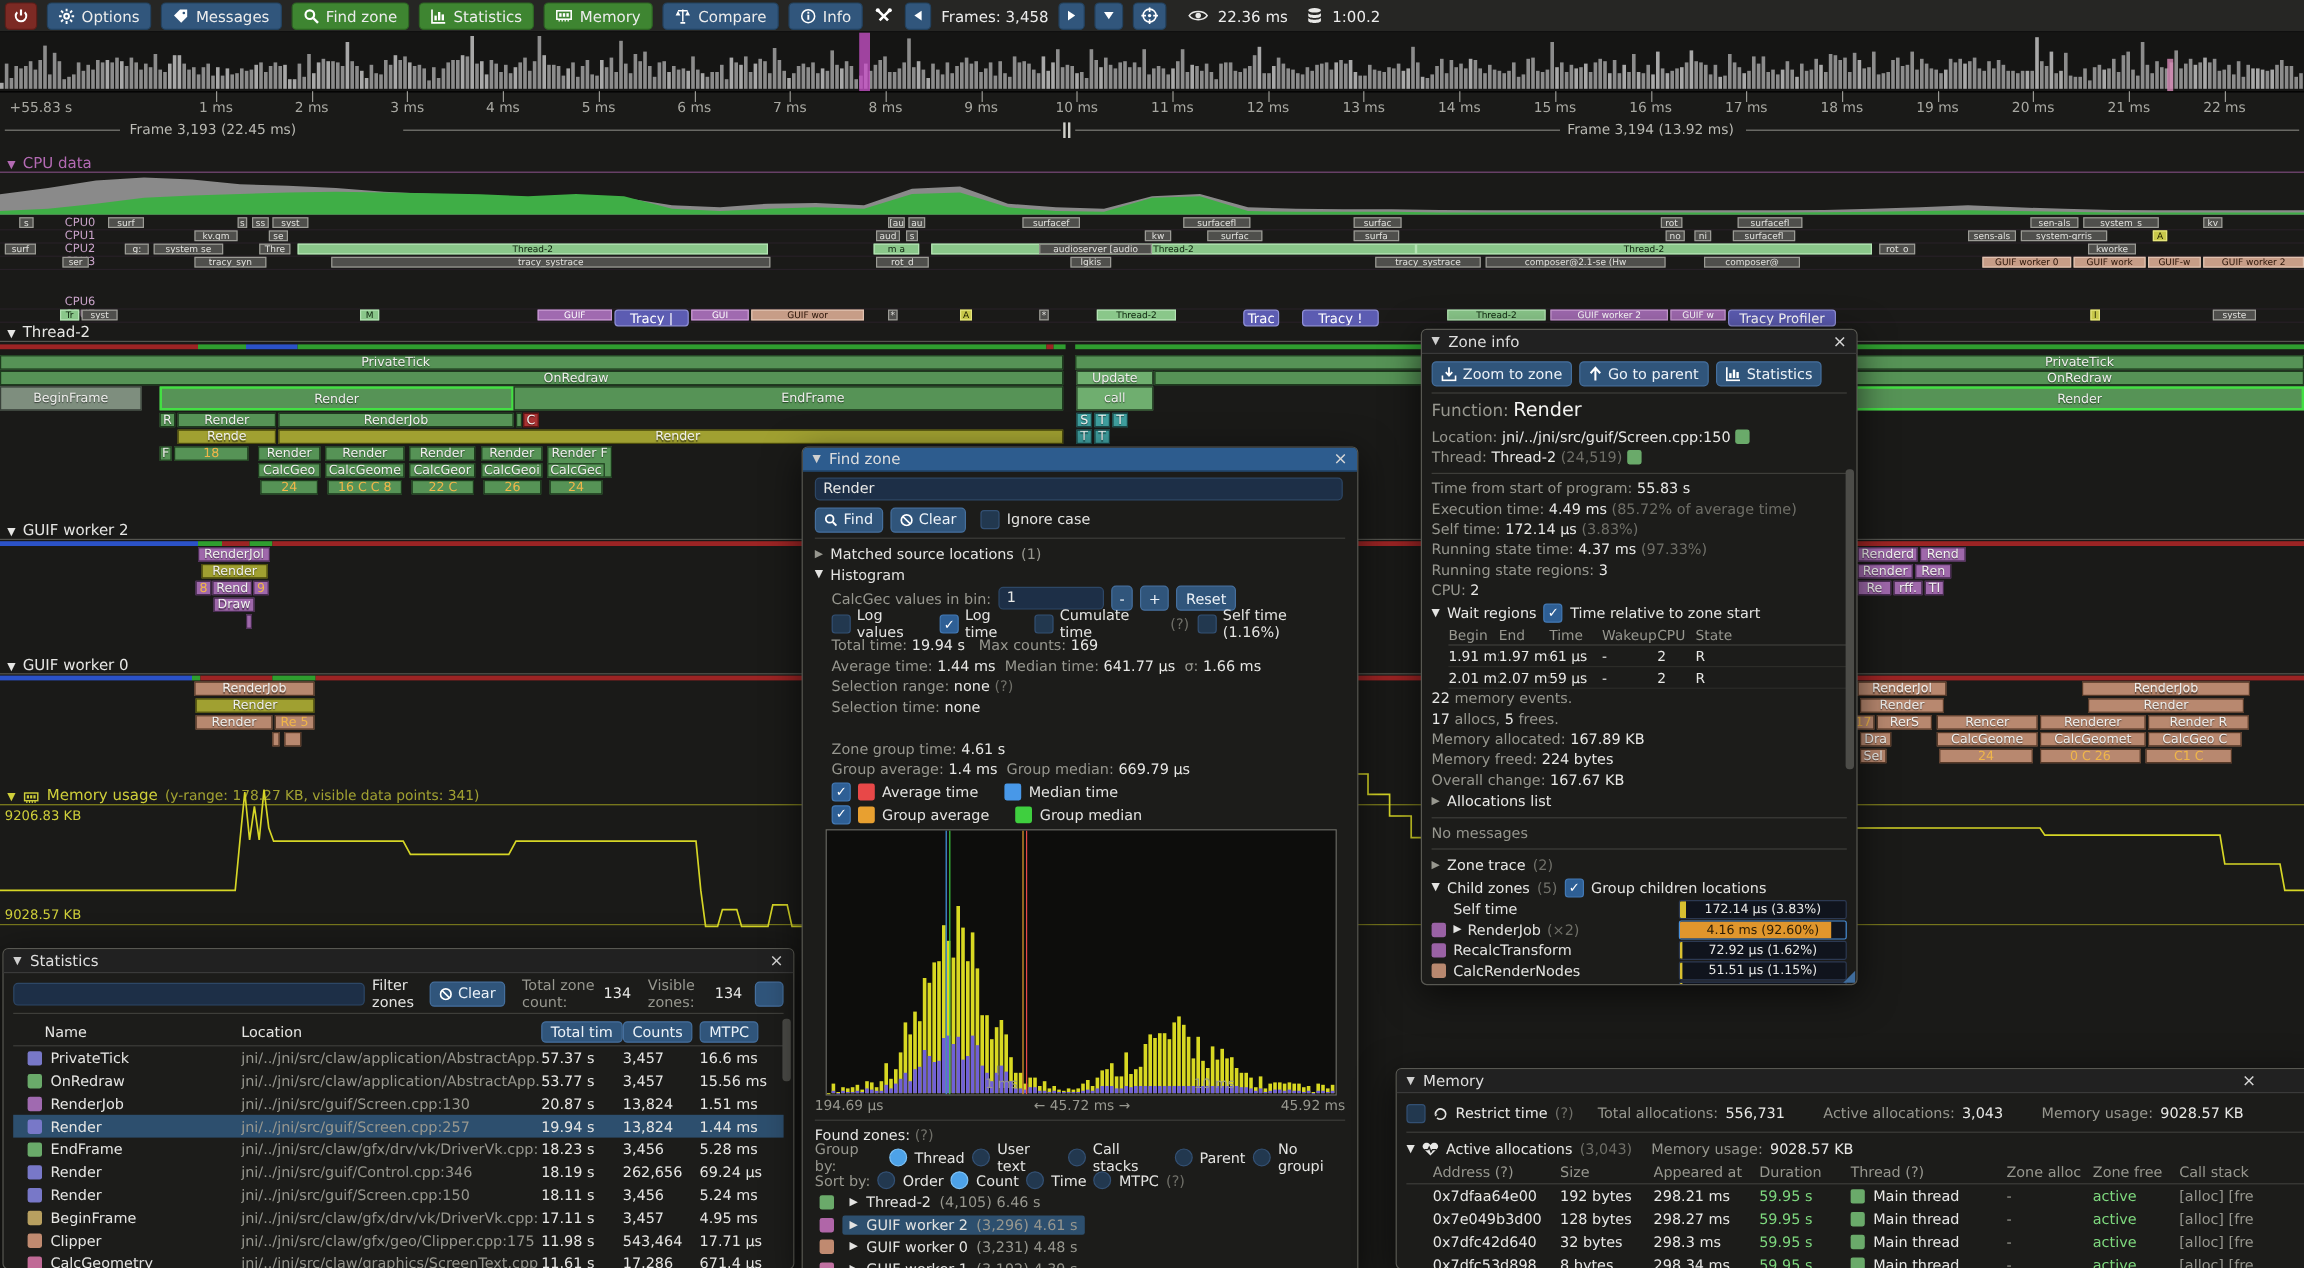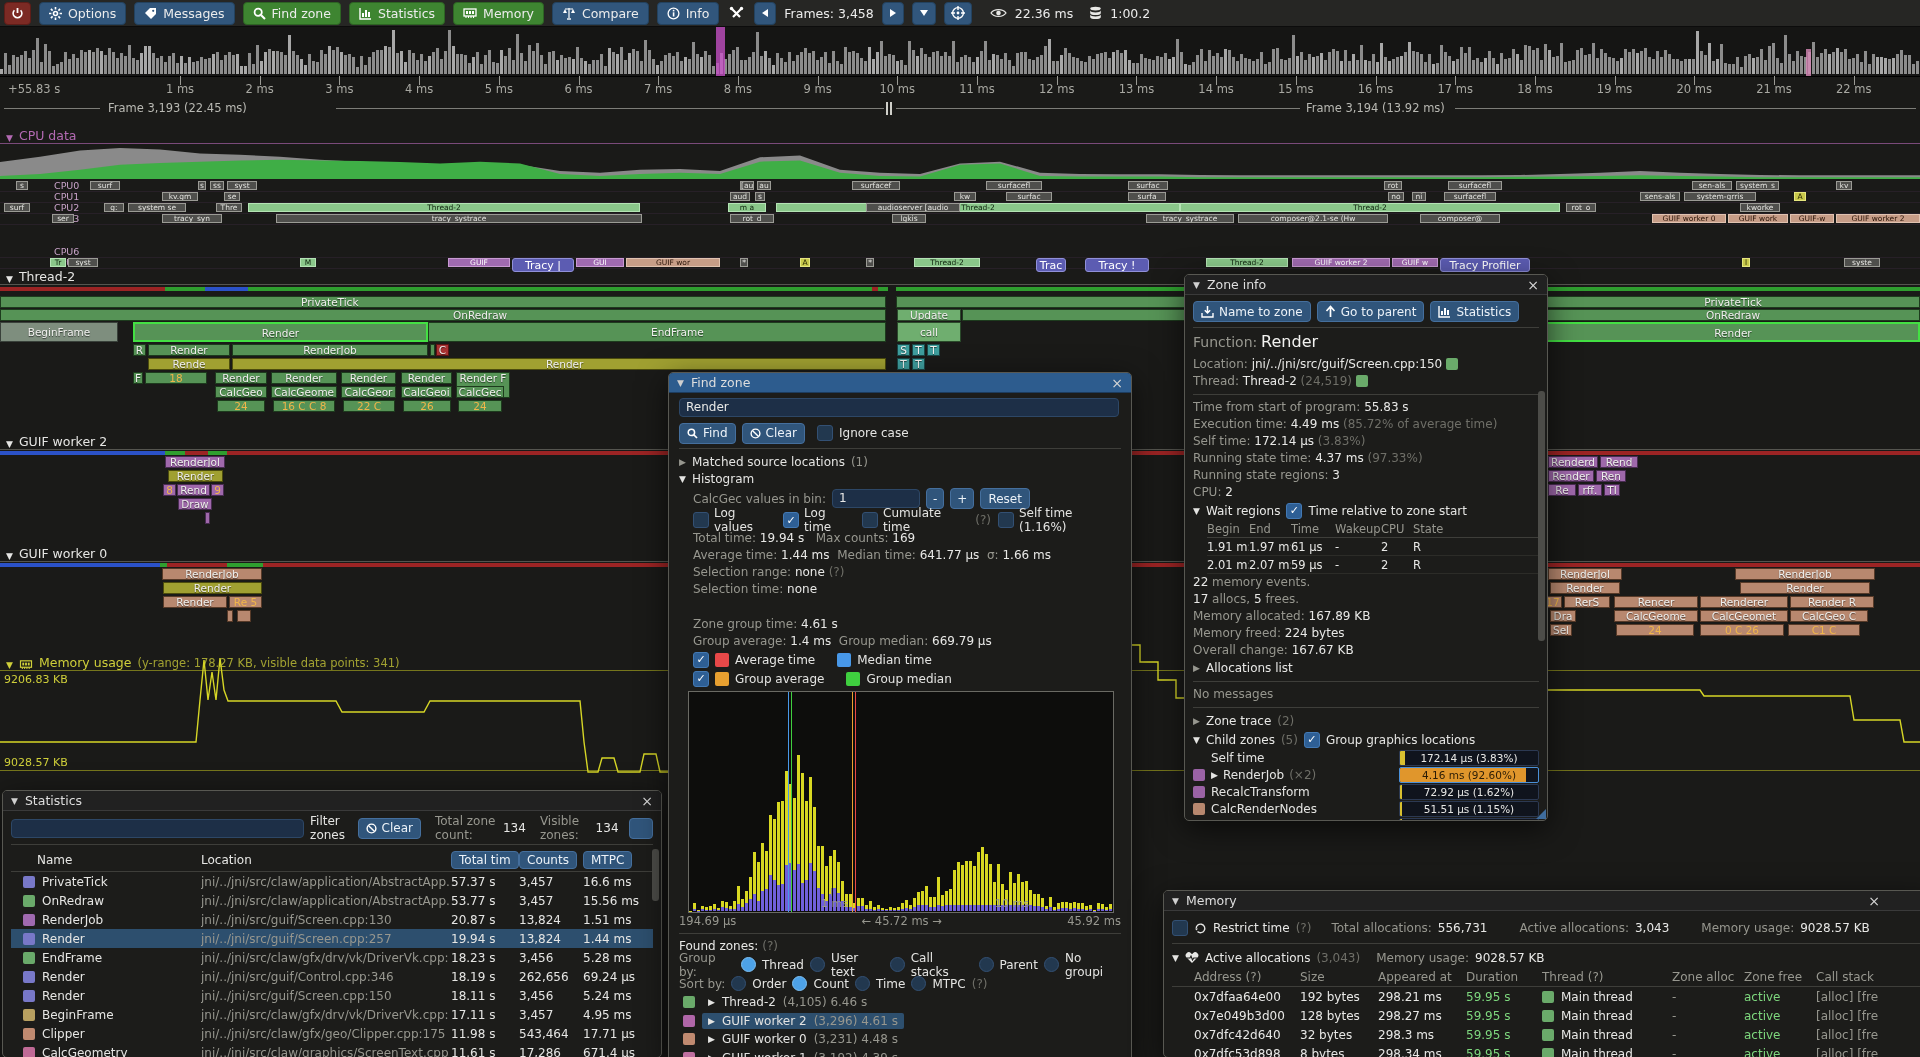--- a/index.html
+++ b/index.html
@@ -800,21 +800,21 @@
         <span class="chip " style="left: 210px; width: 14px;">ss</span>
         <span class="chip " style="left: 227px; width: 30px;">syst</span>
         <span class="chip " style="left: 740px; width: 14px;">[au</span>
         <span class="chip " style="left: 757px; width: 14px;">au</span>
         <span class="chip " style="left: 852px; width: 48px;">surfacef</span>
         <span class="chip " style="left: 986px; width: 56px;">surfacefl</span>
         <span class="chip " style="left: 1128px; width: 40px;">surfac</span>
         <span class="chip " style="left: 1384px; width: 18px;">rot</span>
         <span class="chip " style="left: 1448px; width: 54px;">surfacefl</span>
         <span class="chip " style="left: 1692px; width: 40px;">sen-als</span>
-        <span class="chip " style="left: 1736px; width: 43px;">system_s</span>
+        <span class="chip " style="left: 1736px; width: 63px;">system_s</span>
         <span class="chip " style="left: 1836px; width: 16px;">kv</span>
       </div>
       <div class="cpurow" style="top: 191px;">
         <span class="cpulab">CPU1</span>
         <span class="chip " style="left: 162px; width: 36px;">kv.gm</span>
         <span class="chip " style="left: 224px; width: 16px;">se</span>
         <span class="chip " style="left: 730px; width: 20px;">aud</span>
         <span class="chip " style="left: 755px; width: 10px;">s</span>
         <span class="chip " style="left: 954px; width: 22px;">kw</span>
         <span class="chip " style="left: 1006px; width: 46px;">surfac</span>
@@ -1529,21 +1529,21 @@
     </div>
     <div style="padding:5px 8px 0 8px;">
       <div class="row" id="zi-buttons" style="height:23px;">
           <span class="btn small">
             <span class="ticon">
               <svg width="13" height="13" viewBox="0 0 13 13">
                 <path d="M6.5 1v7M3.8 5.2 6.5 8l2.7-2.8" stroke="#fff" stroke-width="1.5" fill="none"></path>
                 <path d="M1 8v4h11V8" fill="none" stroke="#fff" stroke-width="1.4"></path>
               </svg>
             </span>
-            <span>Name to zone</span>
+            <span>Zoom to zone</span>
           </span>
           <span class="btn small">
             <span class="ticon">
               <svg width="11" height="13" viewBox="0 0 11 13">
                 <path d="M5.5 12V3M1.5 6 5.5 1.5 9.5 6" stroke="#fff" stroke-width="1.7" fill="none"></path>
               </svg>
             </span>
             <span>Go to parent</span>
           </span>
           <span class="btn small">
@@ -1618,21 +1618,21 @@
       <div class="row" style="height:18px;">
           <span class="tri d" style="font-size:9px;">▶</span>
           <span class="v">Zone trace</span>
           <span class="dim2">(2)</span>
         </div>
       <div class="row" style="height:19px;">
         <span class="tri" style="font-size:9px;">▼</span>
         <span class="v">Child zones</span>
         <span class="dim2">(5)</span>
         <span class="cb on">✓</span>
-        <span>Group graphics locations</span>
+        <span>Group children locations</span>
       </div>
       <div id="zi-children">
           <div class="child">
             <span class="sw" style="visibility: hidden;"></span>
             <span style="flex: 1 1 0%; display: flex; gap: 5px; align-items: center; overflow: hidden; white-space: nowrap;">
               <span>Self time</span>
             </span>
             <span class="zibar">
               <span class="fill" style="width: 5.2088px; background: rgb(216, 192, 48);"></span>
               <span class="t">172.14 µs (3.83%)</span>

